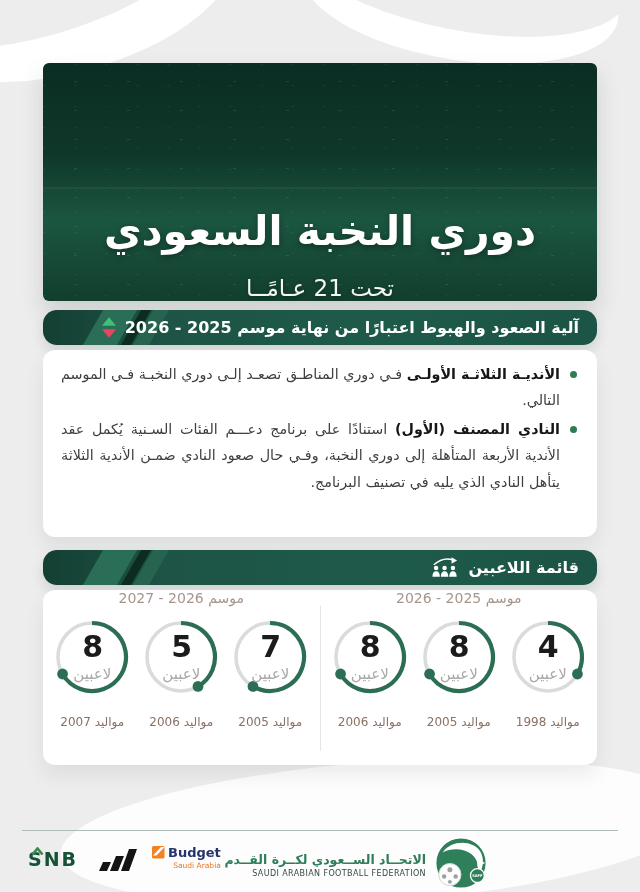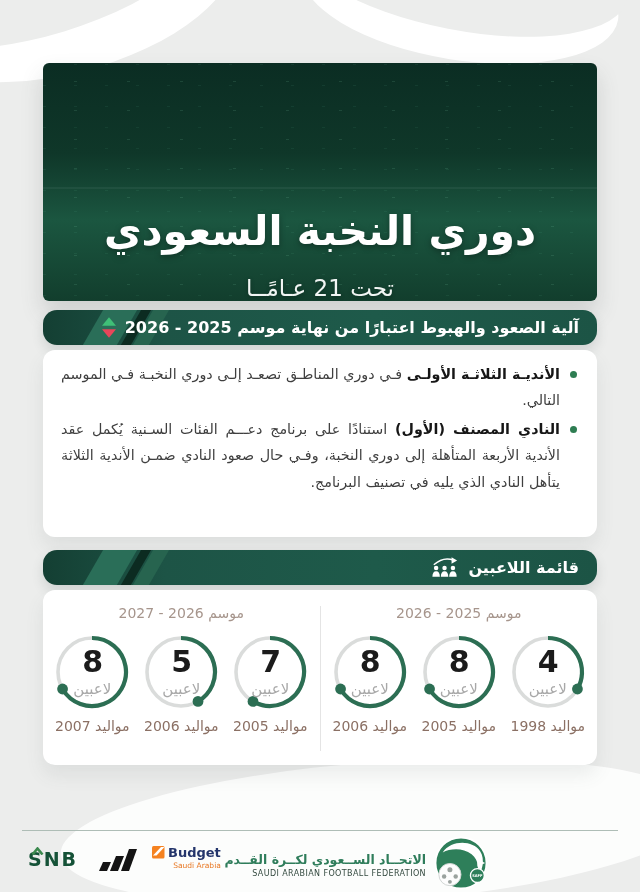--- a/index.html
+++ b/index.html
@@ -49,31 +49,31 @@
 
   
   .rules { list-style:none; direction:rtl; margin:11px 20px 0 18px; }
   .rules li { position:relative; padding-right:17px; font-size:14.3px; line-height:1.83; color:#3f3f3f;
               text-align:justify; margin-bottom:3px; }
   .rules li::before { content:""; position:absolute; right:0; top:10px; width:7px; height:7px; border-radius:50%; background:#2e7d52; }
   .rules b { color:#161616; }
 
   
   .groups { position:absolute; inset:0; display:flex; direction:rtl; }
-  .group { flex:1; padding-top:15px; }
+  .group { flex:1; }
   .vdivider { width:1px; background:#e4e4e4; margin:16px 0 14px; }
   .season { text-align:center; direction:rtl; font-size:14px; color:#a6958c; }
   .circles { display:flex; direction:rtl; justify-content:center; gap:13px; margin-top:13px; }
   .donut { width:76px; text-align:center; position:relative; }
   .ring svg { display:block; }
   .donut-center { position:absolute; top:0; left:0; width:76px; height:76px;
                   display:flex; flex-direction:column; align-items:center; justify-content:center; }
   .count { font-size:30px; font-weight:800; color:#1b1b1b; line-height:1; letter-spacing:-1px; }
   .plabel { font-size:15px; color:#a8a8a8; margin-top:3px; direction:rtl; }
-  .birth { margin-top:8px; font-size:14px; color:#8b7064; direction:rtl; }
+  .birth { margin-top:20px; font-size:12px; color:#8b7064; direction:rtl; }
 
   
   .hairline { position:absolute; top:830px; left:22px; width:596px; height:1px; background:#aebdb6; }
   .footer { position:absolute; top:836px; left:0; width:508px; height:56px; }
   .snb { position:absolute; left:28px; top:12px; }
   .snb-caret { position:absolute; top:-8px; left:3px; }
   .snb-text { font-size:19px; font-weight:bold; color:#155237; letter-spacing:2px; }
   .adidas { position:absolute; left:98px; top:10px; }
   .budget { position:absolute; left:152px; top:10px; display:flex; align-items:flex-start; gap:3px; }
   .budget-name { font-size:13px; font-weight:bold; color:#24356b; line-height:1; }

